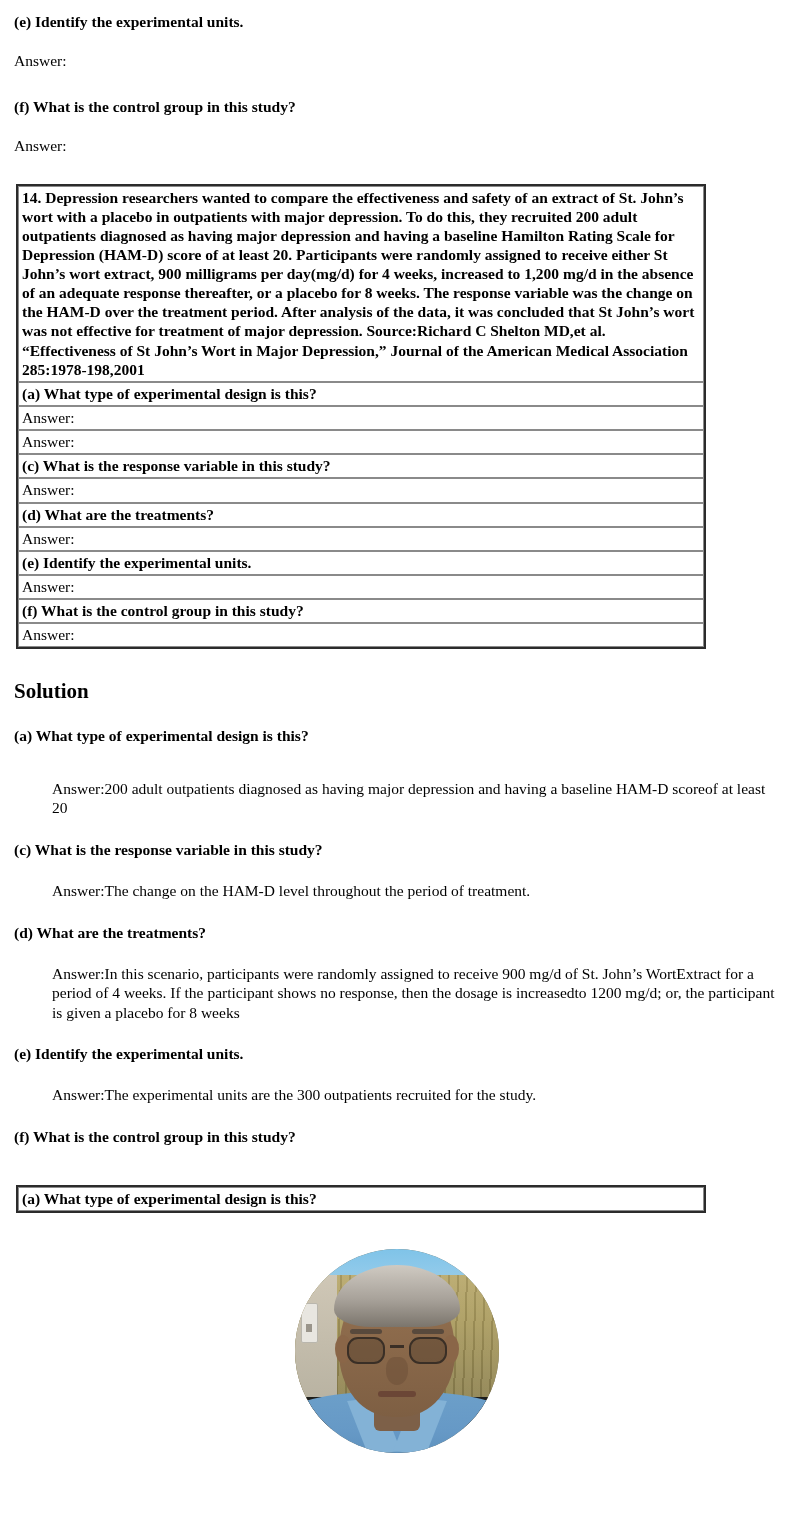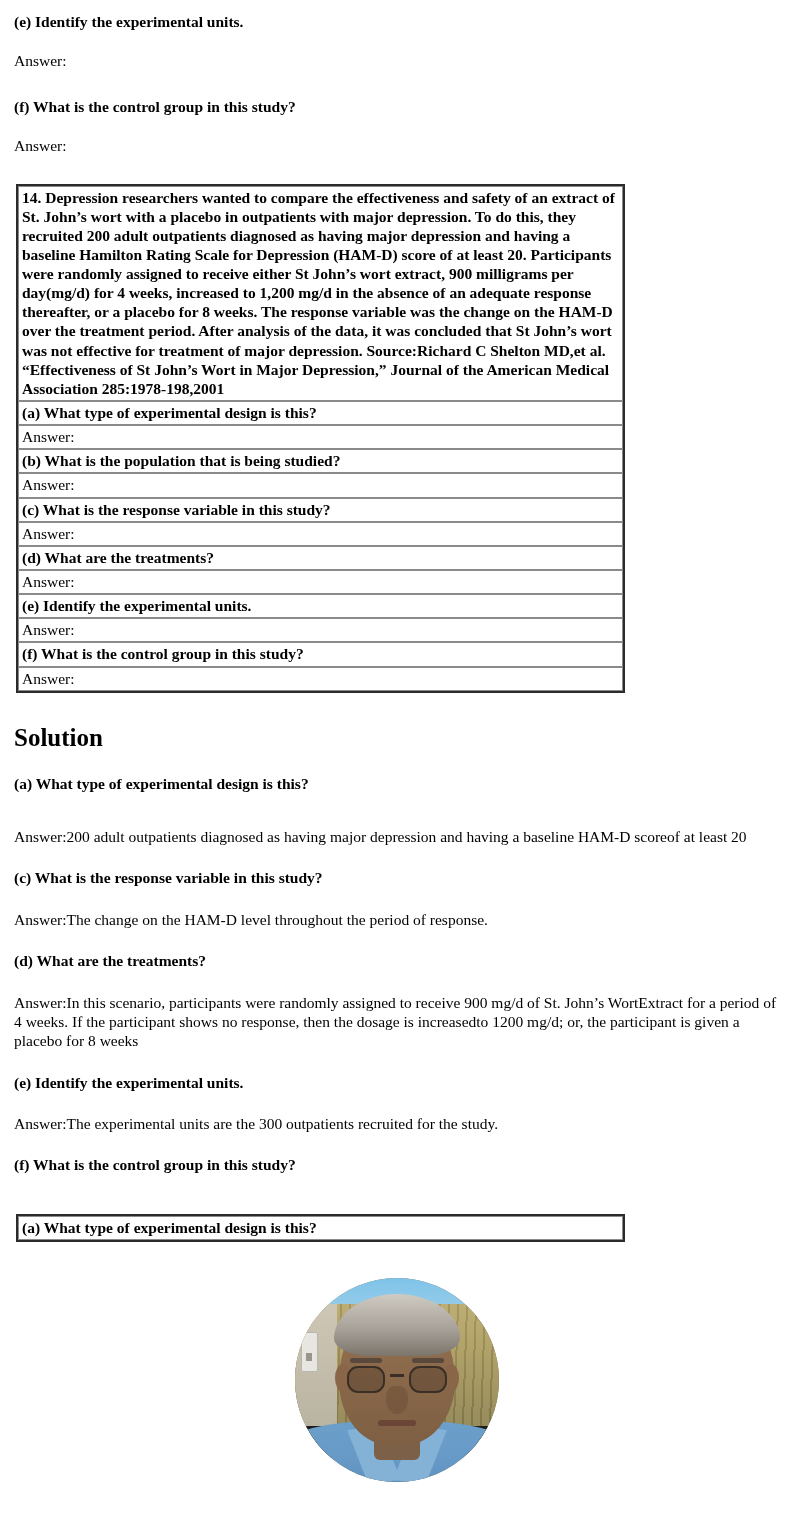--- a/index.html
+++ b/index.html
@@ -39,21 +39,21 @@
   }
   .top-block p.q { margin-top: 6px; }
   .top-block p:first-child { margin-top: 0; padding-top: 4px; }
   .spacer-12 { height: 12px; }
 
   
   table.qtable {
     border-collapse: separate;
     border-spacing: 0;
     border: 2px solid #2b2b2b;
-    width: 609px;
+    width: 690px;
     margin: 0 0 0 8px;
     background: #ffffff;
     table-layout: fixed;
   }
   table.qtable td {
     border: 1px solid #8a8a8a;
     padding: 1px 2px 2px 3px;
     vertical-align: top;
     font-size: 15.5px;
     line-height: 1.235;
@@ -64,34 +64,35 @@
   td.ans {
     font-weight: normal;
   }
   td.para {
     font-weight: bold;
     padding-bottom: 3px;
   }
 
   
   h2.solution {
-    font-size: 25px;
+    font-size: 21px;
     font-weight: bold;
     margin: 0;
     padding: 0 0 0 6px;
     line-height: 1.2;
     font-family: "Liberation Serif", "DejaVu Serif", serif;
   }
 
   
   .sol p.q {
     padding: 5px 0 5px 6px;
   }
   .sol p.a {
     padding: 5px 8px 5px 6px;
+    margin-left: 38px;
   }
 
   
   .portrait-wrap {
     width: 100%;
     display: flex;
     justify-content: center;
     margin-top: 36px;
   }
   .portrait {
@@ -256,23 +257,20 @@
       <tr>
         <td class="para">14. Depression researchers wanted to compare the effectiveness and safety of an extract of St. John’s wort with a placebo in outpatients with major depression. To do this, they recruited 200 adult outpatients diagnosed as having major depression and having a baseline Hamilton Rating Scale for Depression (HAM-D) score of at least 20. Participants were randomly assigned to receive either St John’s wort extract, 900 milligrams per day(mg/d) for 4 weeks, increased to 1,200 mg/d in the absence of an adequate response thereafter, or a placebo for 8 weeks. The response variable was the change on the HAM-D over the treatment period. After analysis of the data, it was concluded that St John’s wort was not effective for treatment of major depression. Source:Richard C Shelton MD,et al. “Effectiveness of St John’s Wort in Major Depression,” Journal of the American Medical Association 285:1978-198,2001</td>
       </tr>
       <tr>
         <td class="prompt">(a) What type of experimental design is this?</td>
       </tr>
       <tr>
         <td class="ans">Answer:</td>
       </tr>
       <tr>
-        <td class="prompt">(b) What is the population that is being studied?</td>
-      </tr>
-      <tr>
         <td class="ans">Answer:</td>
       </tr>
       <tr>
         <td class="prompt">(c) What is the response variable in this study?</td>
       </tr>
       <tr>
         <td class="ans">Answer:</td>
       </tr>
       <tr>
         <td class="prompt">(d) What are the treatments?</td>
@@ -302,21 +300,21 @@
   <div style="height:16px"></div>
 
   <div class="sol">
     <p class="q">(a) What type of experimental design is this?</p>
     <div class="spacer-12"></div>
     <div class="spacer-12"></div>
     <p class="a">Answer:200 adult outpatients diagnosed as having major depression and having a baseline HAM-D scoreof at least 20</p>
     <div class="spacer-12"></div>
     <p class="q">(c) What is the response variable in this study?</p>
     <div class="spacer-12"></div>
-    <p class="a">Answer:The change on the HAM-D level throughout the period of response.</p>
+    <p class="a">Answer:The change on the HAM-D level throughout the period of treatment.</p>
     <div class="spacer-12"></div>
     <p class="q">(d) What are the treatments?</p>
     <div class="spacer-12"></div>
     <p class="a">Answer:In this scenario, participants were randomly assigned to receive 900 mg/d of St. John’s WortExtract for a period of 4 weeks. If the participant shows no response, then the dosage is increasedto 1200 mg/d; or, the participant is given a placebo for 8 weeks</p>
     <div class="spacer-12"></div>
     <p class="q">(e) Identify the experimental units.</p>
     <div class="spacer-12"></div>
     <p class="a">Answer:The experimental units are the 300 outpatients recruited for the study.</p>
     <div class="spacer-12"></div>
     <p class="q">(f) What is the control group in this study?</p>

